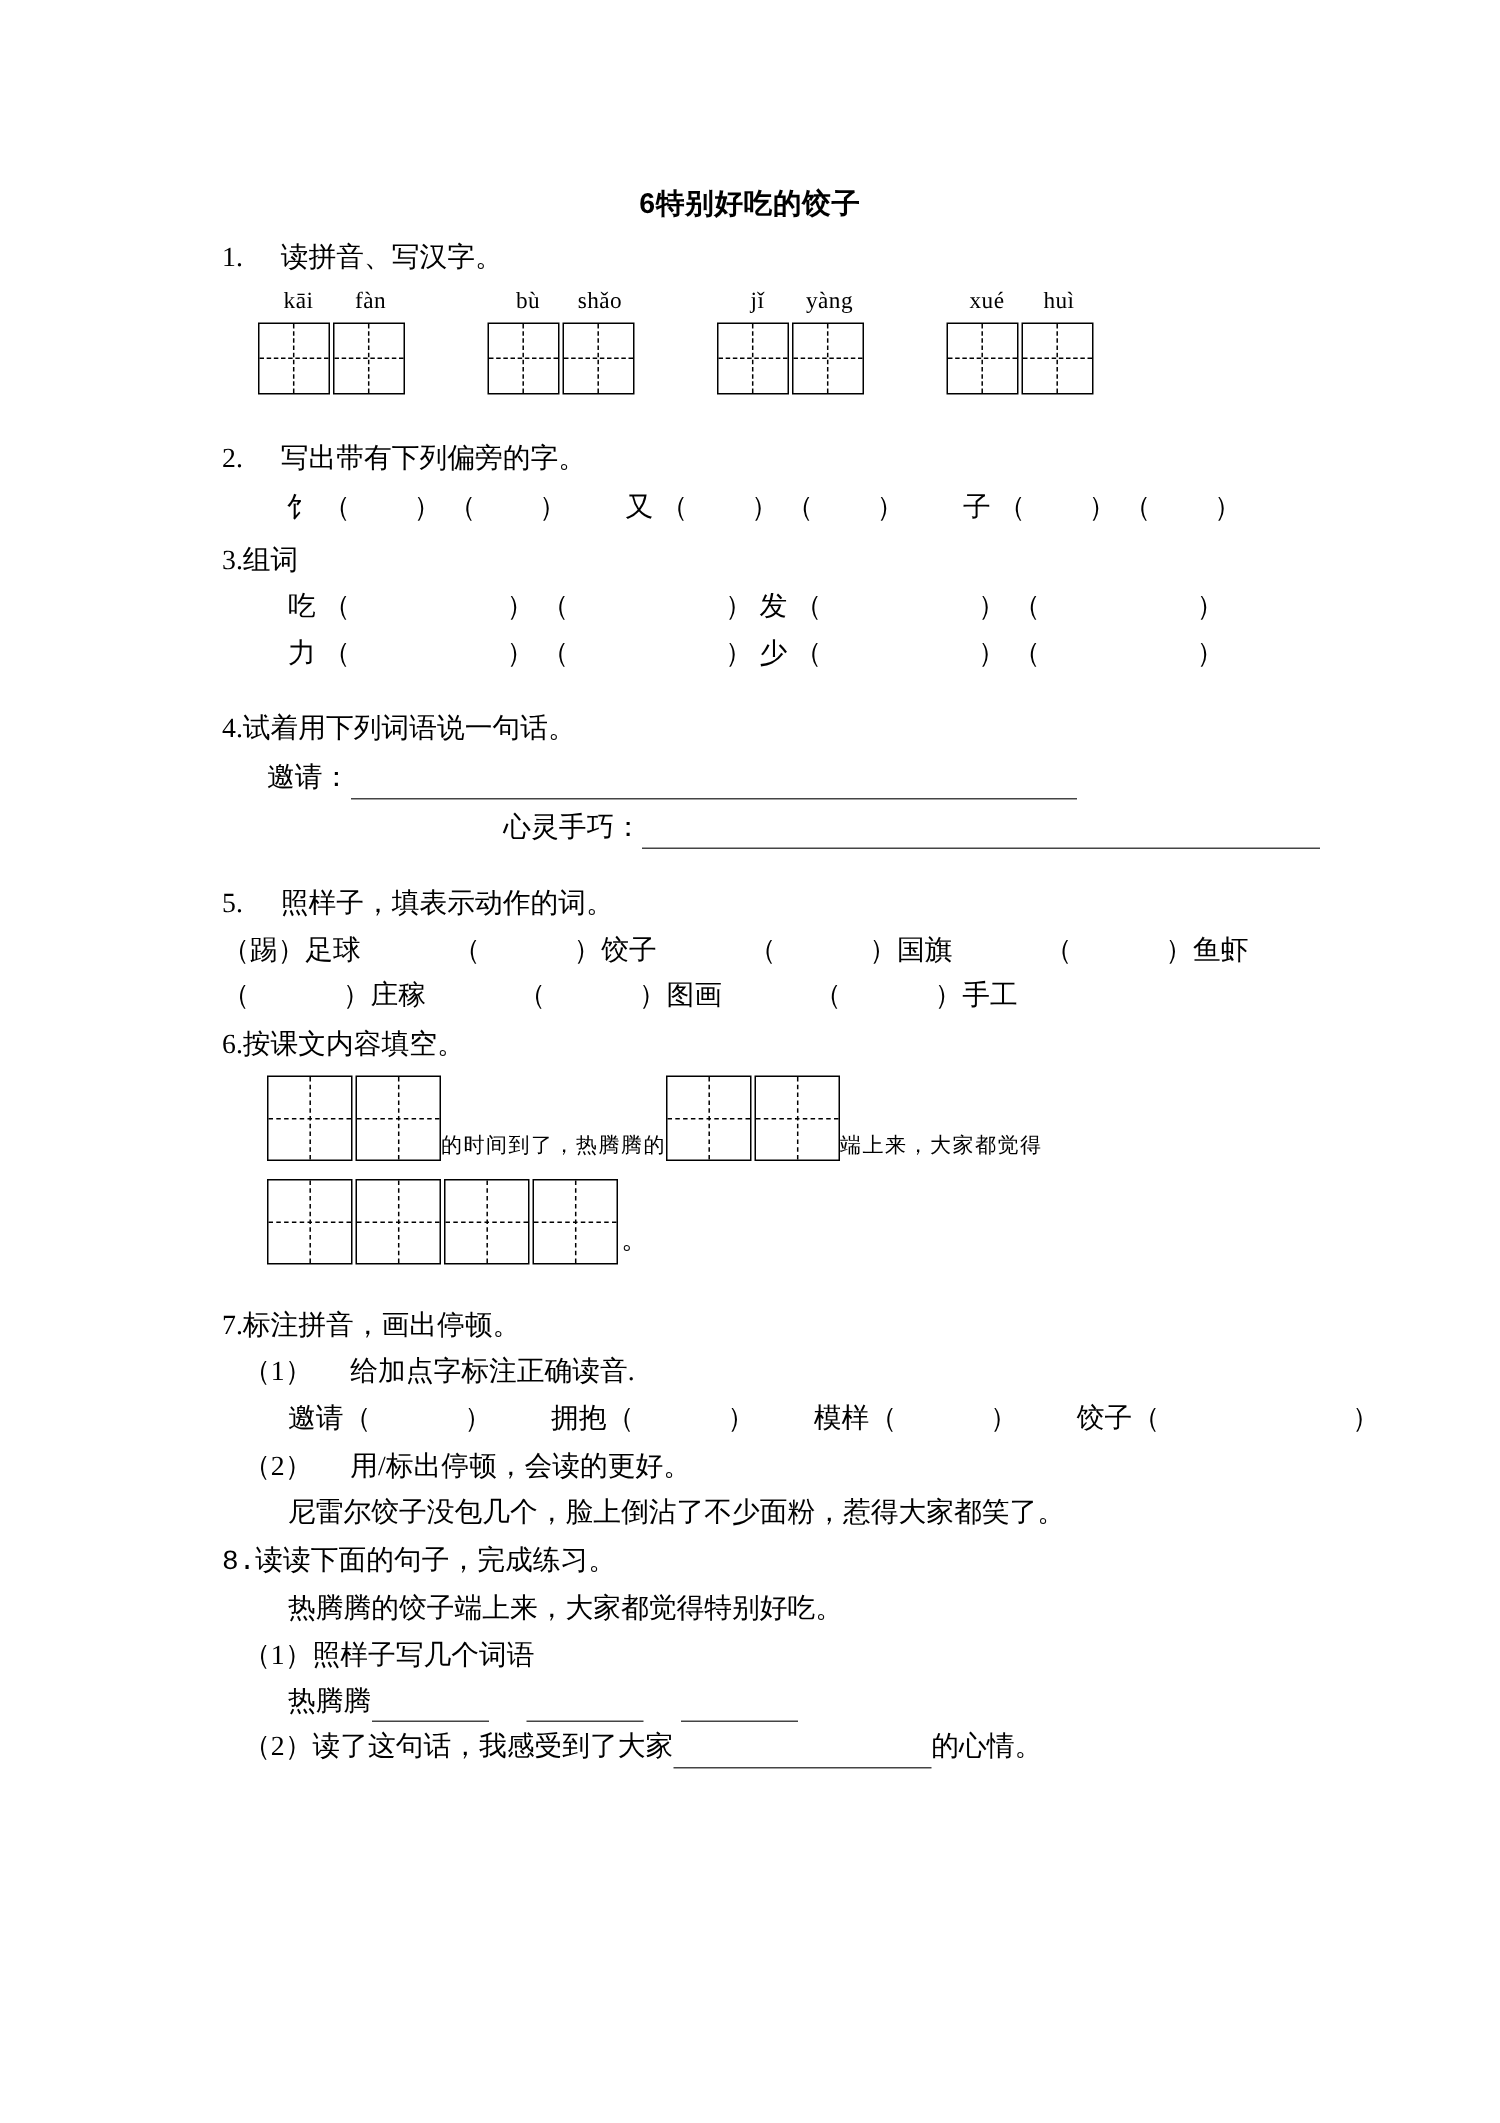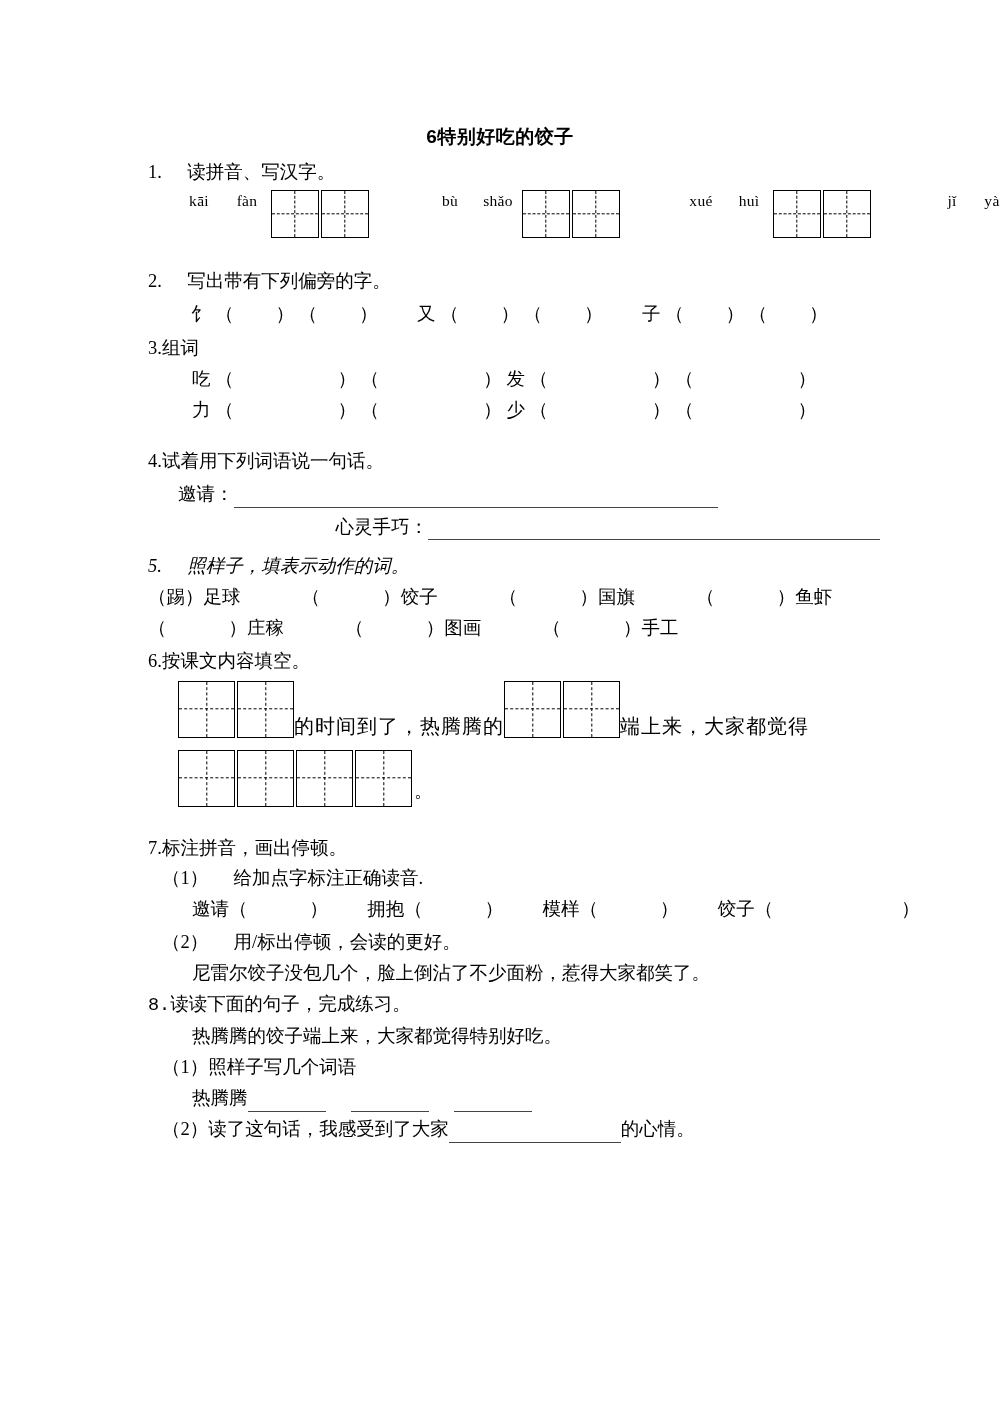--- a/index.html
+++ b/index.html
@@ -50,21 +50,21 @@
 
   
   .boxrow {
     margin-top: 4px;
     display: flex;
     align-items: flex-end;
     padding-left: 24px;
   }
   .grp {
     display: flex;
-    flex-direction: row;
+    flex-direction: column;
   }
   .grp + .grp { margin-left: 54px; }
   .pyline {
     display: flex;
     font-family: "Liberation Serif", "DejaVu Serif", serif;
     font-size: 15.5px;
     margin-bottom: 3px;
     padding-left: 3px;
   }
   .py {
@@ -115,21 +115,21 @@
 
   .q6line {
     display: flex;
     align-items: flex-end;
     margin-top: 6px;
     padding-left: 30px;
     white-space: nowrap;
   }
   .q6line .cells { margin: 0; }
   .q6text {
-    font-size: 20px;
+    font-size: 14px;
     line-height: 1;
     padding-bottom: 2px;
     letter-spacing: 1px;
   }
   .q6row2 {
     display: flex;
     align-items: flex-end;
     margin-top: 12px;
     padding-left: 30px;
   }
@@ -194,40 +194,40 @@
           <span class="py">shǎo</span>
         </div>
         <div class="cells">
           <div class="cell"></div>
           <div class="cell"></div>
         </div>
       </div>
 
       <div class="grp">
         <div class="pyline">
+          <span class="py">jǐ</span>
+          <span class="py">yàng</span>
+        </div>
+        <div class="cells">
+          <div class="cell"></div>
+          <div class="cell"></div>
+        </div>
+      </div>
+
+      <div class="grp">
+        <div class="pyline">
           <span class="py">xué</span>
           <span class="py">huì</span>
         </div>
         <div class="cells">
           <div class="cell"></div>
           <div class="cell"></div>
         </div>
       </div>
 
-      <div class="grp">
-        <div class="pyline">
-          <span class="py">jǐ</span>
-          <span class="py">yàng</span>
-        </div>
-        <div class="cells">
-          <div class="cell"></div>
-          <div class="cell"></div>
-        </div>
-      </div>
-
     </div>
 
     <div class="q" style="margin-top:30px;">
       <span>2.</span>
       <span class="sp-sm"></span>
       <span>写出带有下列偏旁的字。</span>
     </div>
     <div class="q indent2" style="margin-top:6px;">
       <span>饣</span>
       <span>（</span><span class="paren-sm"></span><span>）</span>
@@ -265,21 +265,21 @@
     <div class="q" style="margin-top:24px;">
       <span>4.</span><span>试着用下列词语说一句话。</span>
     </div>
     <div class="q indent1" style="margin-top:6px;">
       <span>邀请</span><span>：</span><span class="ul ul-long1"></span>
     </div>
     <div class="q indent1" style="margin-top:6px;text-align:right;">
       <span>心灵手巧</span><span>：</span><span class="ul ul-long2"></span>
     </div>
 
-    <div class="q" style="margin-top:13px;font-style:italic;">
+    <div class="q" style="margin-top:24px;">
       <span>5.</span>
       <span class="sp-sm"></span>
       <span>照样子，填表示动作的词。</span>
     </div>
     <div class="q" style="margin-top:4px;">
       <span>（</span><span>踢</span><span>）</span><span>足球</span>
       <span class="sp-lg"></span>
       <span>（</span><span class="paren-md"></span><span>）</span><span>饺子</span>
       <span class="sp-lg"></span>
       <span>（</span><span class="paren-md"></span><span>）</span><span>国旗</span>

